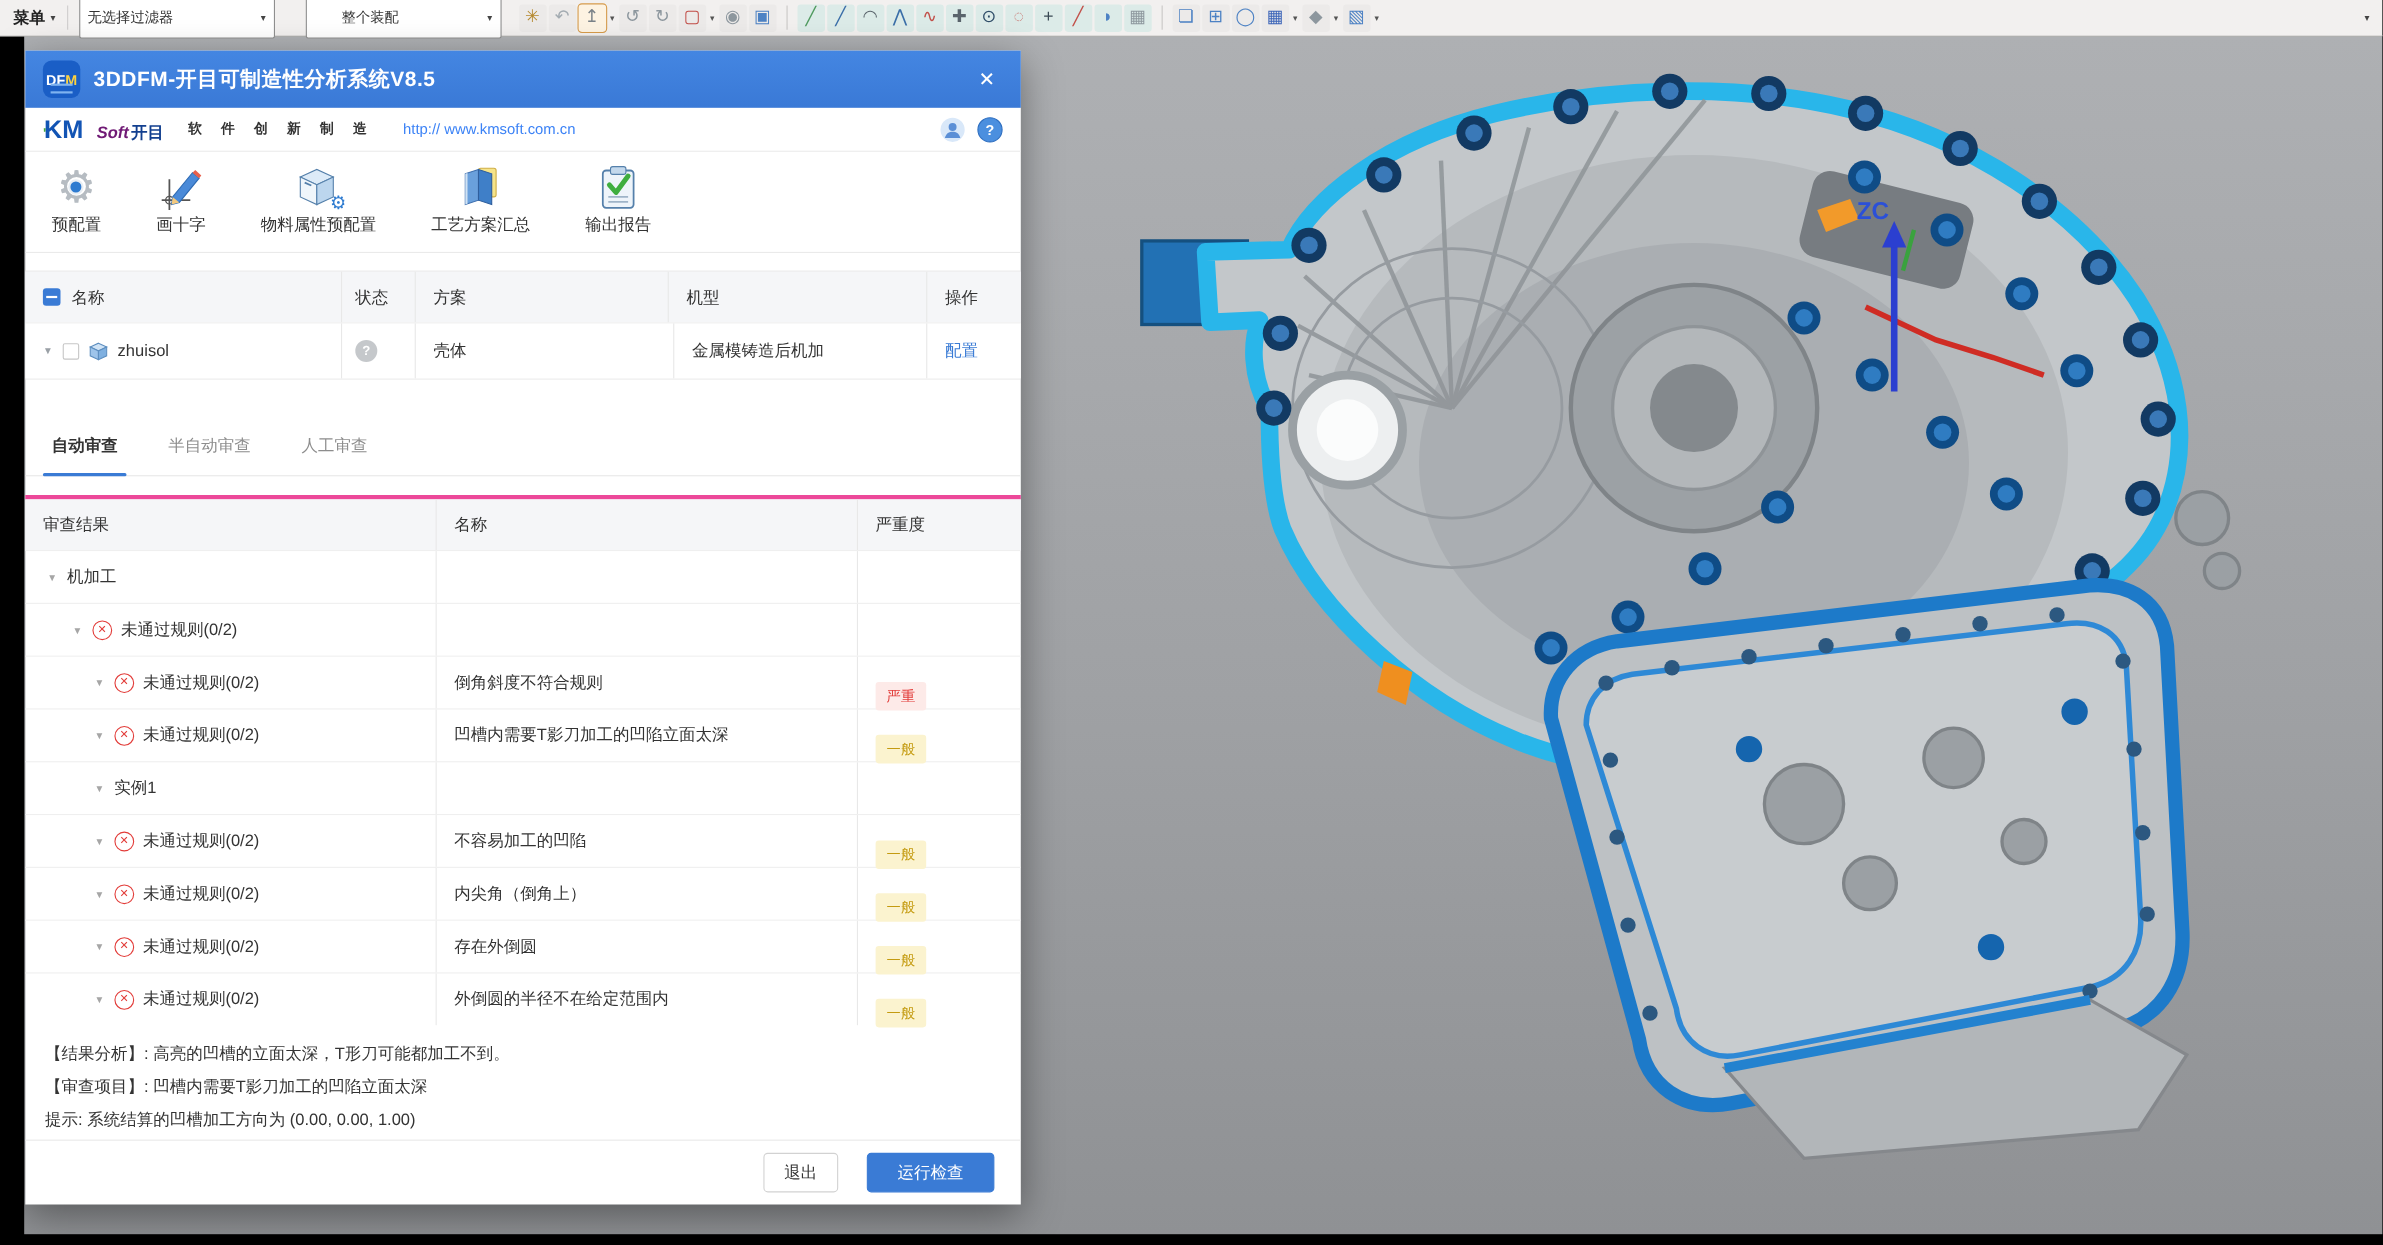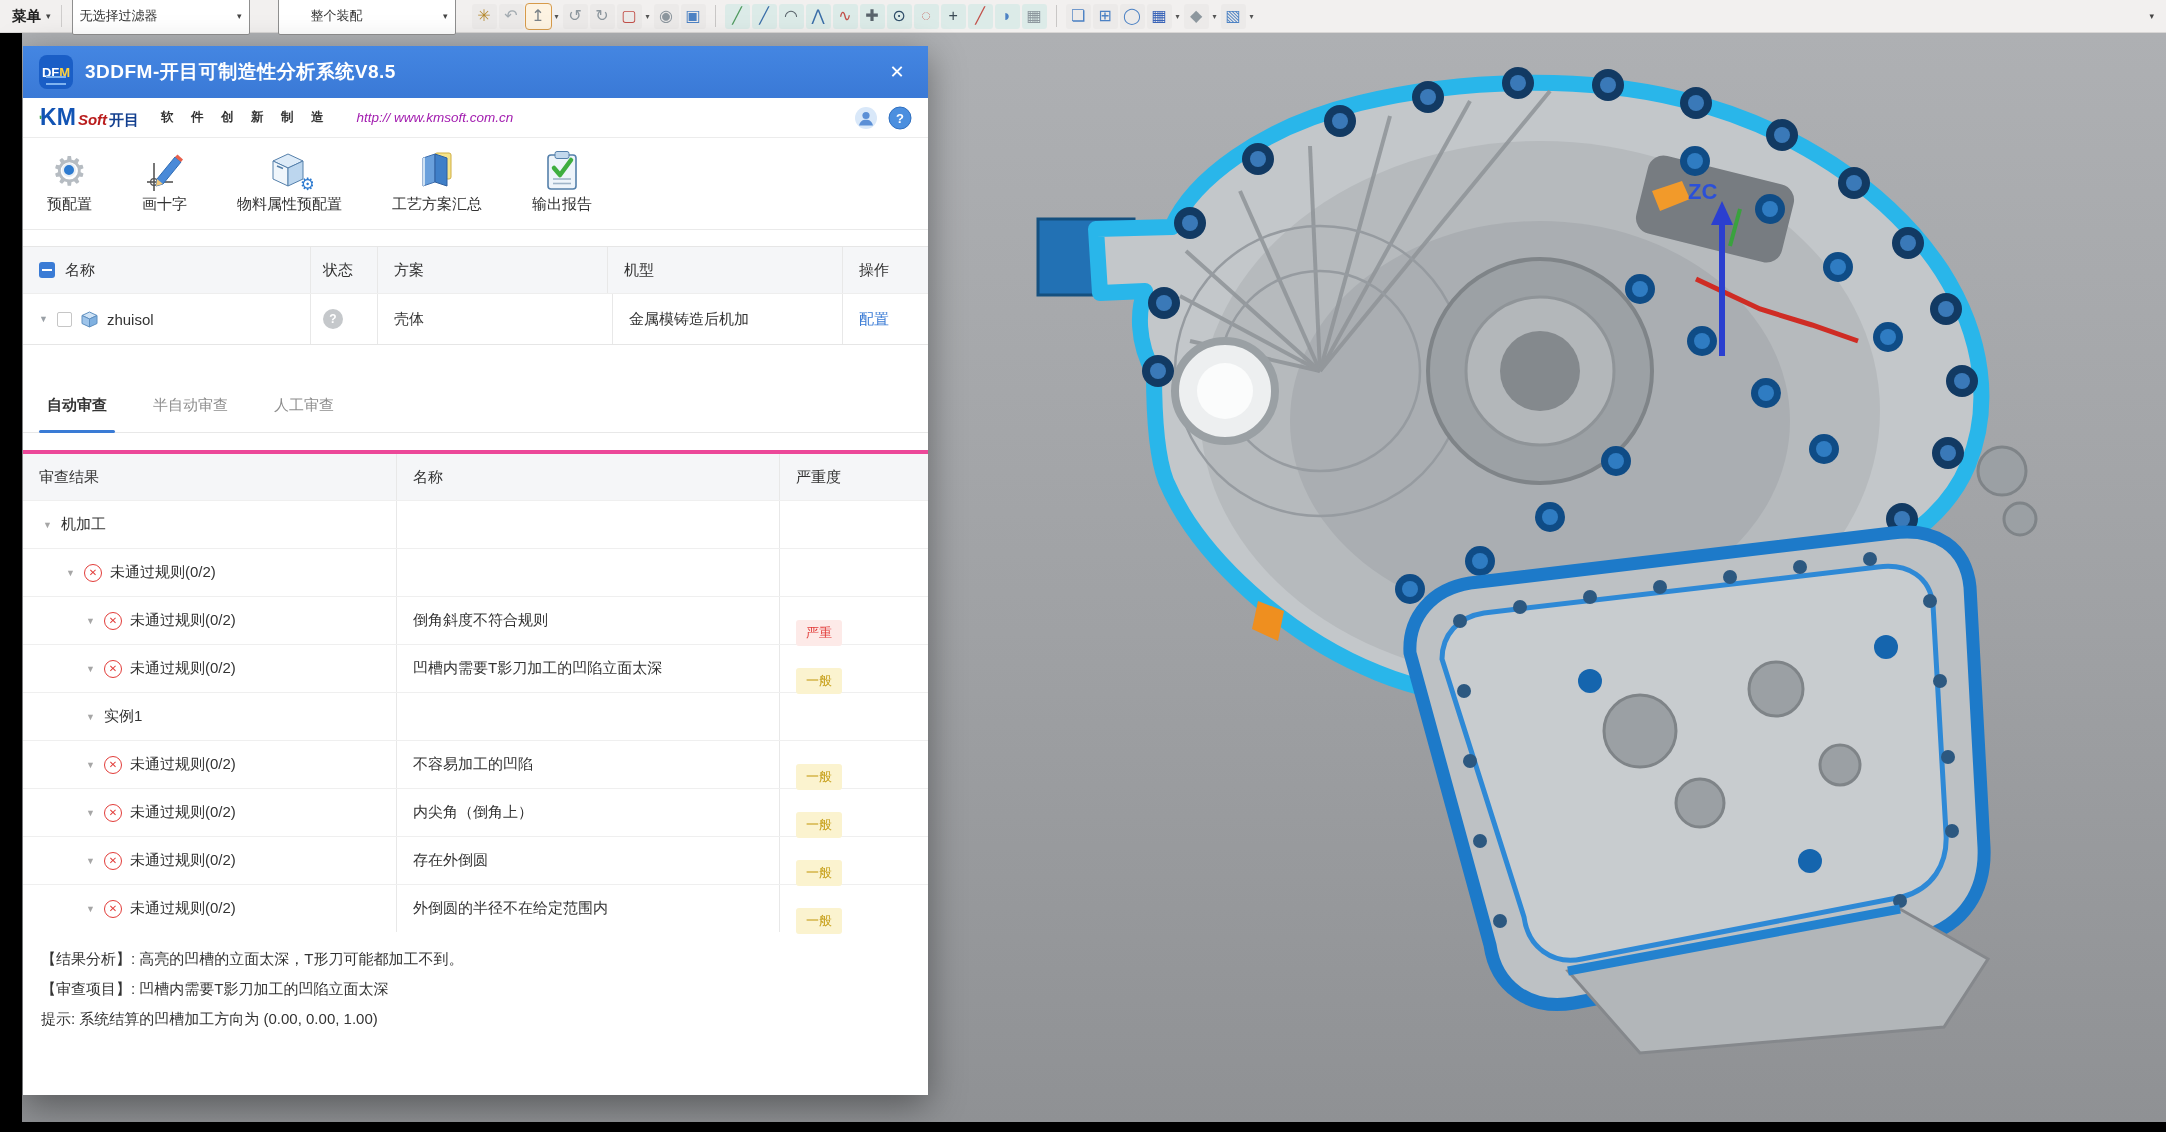--- a/index.html
+++ b/index.html
@@ -41,24 +41,24 @@
   .dfm-badge .m { color:#ffd23e; }
   .dfm-badge::after { content:""; position:absolute; left:7px; right:7px; bottom:4px; height:5px;
     border-top:2px solid #7fb3f0; border-bottom:2px solid #7fb3f0; }
   .dlg-title { color:#fff; font-size:19px; font-weight:600; margin-left:12px; letter-spacing:.5px; flex:1; }
   .dlg-close { color:#fff; font-size:18px; width:30px; text-align:center; cursor:default; }
 
   .brandrow { flex:0 0 40px; border-bottom:1px solid #ececec; display:flex; align-items:center; padding:0 16px; }
   .logo { display:flex; align-items:baseline; }
   .logo-tick { color:#44a93e; font-weight:700; font-size:13px; vertical-align:super; margin-right:-2px; }
   .logo-km { font-size:23px; font-weight:700; color:#1254b4; line-height:1; }
-  .logo-soft { font-size:15px; font-weight:700; font-style:italic; color:#b91c1c; margin-left:2px; }
+  .logo-soft { font-size:15px; font-weight:700; font-style:italic; color:#701a75; margin-left:12px; }
   .logo-cn { font-size:15px; font-weight:700; color:#123f8f; margin-left:2px; }
   .slogan { font-size:12.5px; color:#333; letter-spacing:7px; margin-left:22px; font-weight:600; }
-  .url { font-size:13.5px; color:#a21caf; margin-left:26px; flex:1;font-style:italic; }
+  .url { font-size:13.5px; color:#3b82f6; margin-left:26px; flex:1; }
   .hdr-ico { margin-left:10px; display:flex; align-items:center; }
 
   .bigtools { flex:0 0 92px; border-bottom:1px solid #eaeaea; display:flex; padding:10px 0 0 24px; }
   .tool { display:flex; flex-direction:column; align-items:center; margin-right:50px; }
   .tool-ico { height:46px; display:flex; align-items:center; justify-content:center; position:relative; }
   .tool-label { font-size:15px; color:#333; margin-top:1px; white-space:nowrap; }
   .gear-glyph { font-size:40px; color:#b6bcc2; line-height:1; }
   .gear-dot { position:absolute; left:50%; top:50%; width:14px; height:14px; margin:-8px 0 0 -7px;
     border-radius:50%; background:#2e7bd0; border:2.5px solid #e8eef4; }
 
@@ -586,13 +586,17 @@
   </div>
       </div>
   </div>
 
   <div class="detail">
     <div>【结果分析】: 高亮的凹槽的立面太深，T形刀可能都加工不到。</div>
     <div>【审查项目】: 凹槽内需要T影刀加工的凹陷立面太深</div>
     <div>提示: 系统结算的凹槽加工方向为 (0.00, 0.00, 1.00)</div>
   </div>
 
+  <div class="dfooter">
+    <div class="btn btn-exit">退出</div>
+    <div class="btn btn-run">运行检查</div>
+  </div>
 </div>
 
 </body></html>

